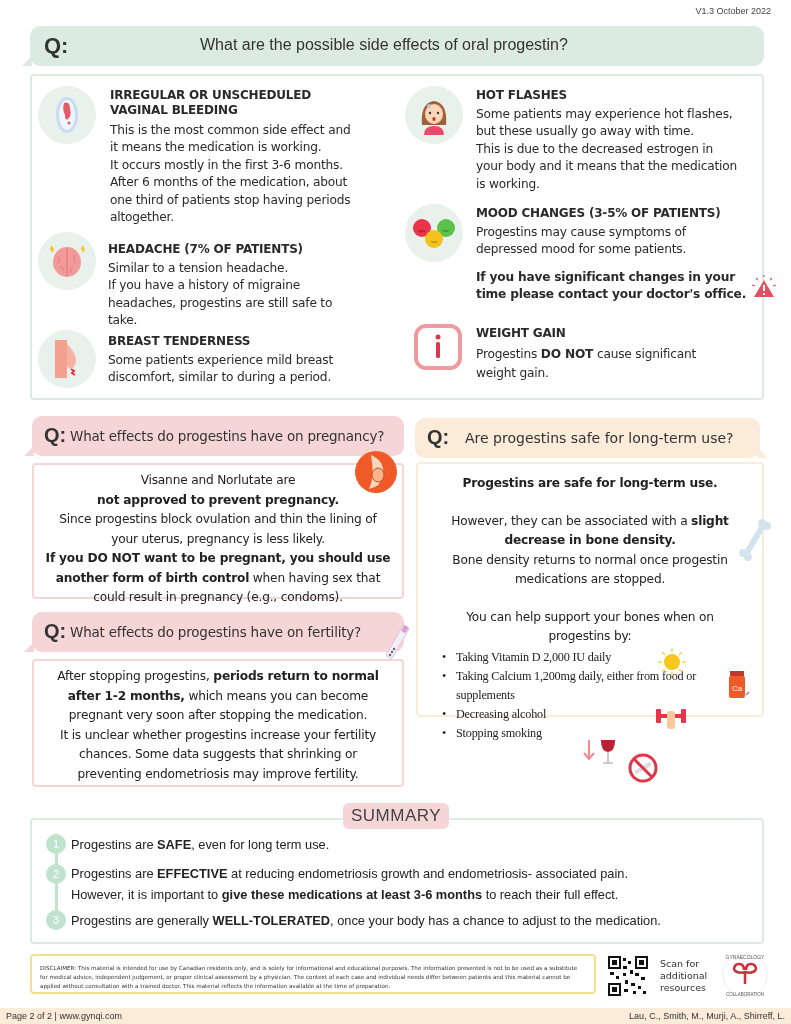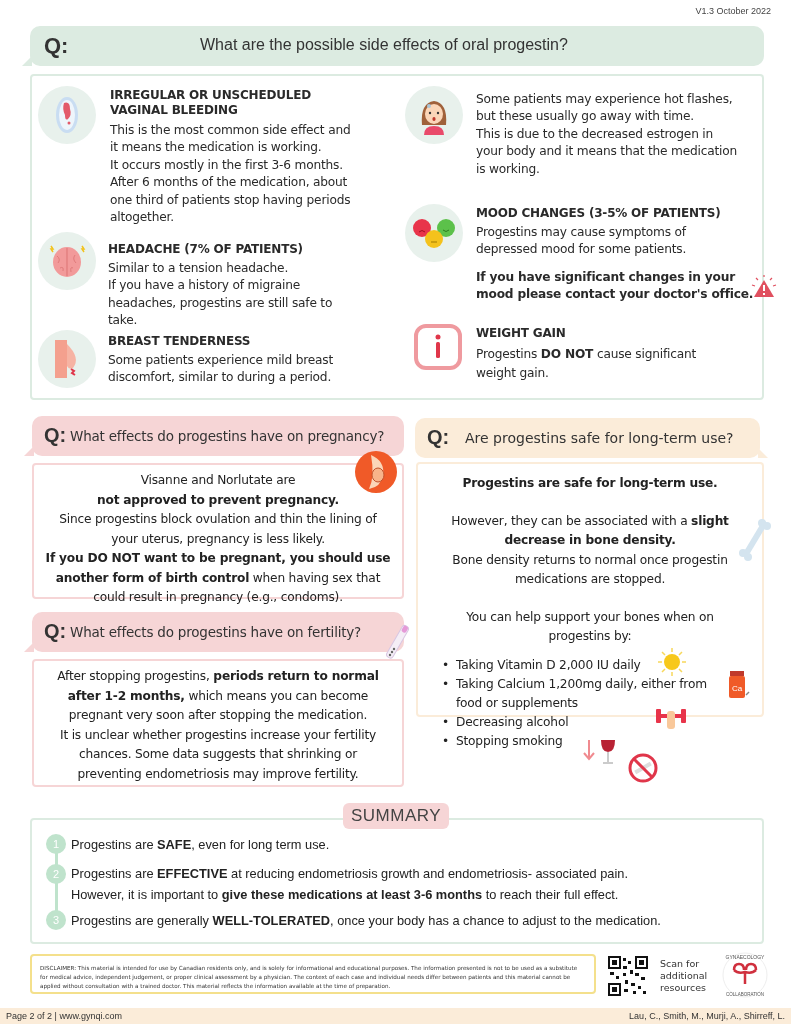--- a/index.html
+++ b/index.html
@@ -130,20 +130,21 @@
       <path d="M6 30 Q4 8 18 6 Q32 8 30 30Z" fill="#a0613a"></path>
       <ellipse cx="18" cy="19" rx="9" ry="10" fill="#fbd6b8"></ellipse>
       <circle cx="14" cy="18" r="1.2" fill="#333"></circle>
       <circle cx="22" cy="18" r="1.2" fill="#333"></circle>
       <ellipse cx="18" cy="24" rx="1.6" ry="2" fill="#c0392b"></ellipse>
       <circle cx="13" cy="11" r="2" fill="#a9c6d8"></circle>
       <path d="M8 40 Q8 31 18 31 Q28 31 28 40Z" fill="#e94a6a"></path>
     </svg>
 </div>
 <div class="abs" style="left:476px;top:88px;width:290px;">
+  <div class="effect-title">HOT FLASHES</div>
   <div class="effect-body" style="margin-top:3px;">
     <div>Some patients may experience hot flashes,</div>
     <div>but these usually go away with time.</div>
     <div>This is due to the decreased estrogen in</div>
     <div>your body and it means that the medication</div>
     <div>is working.</div>
   </div>
 </div>
 
 <div class="abs icon-circle" style="left:405px;top:204px;">
@@ -157,21 +158,21 @@
     </svg>
 </div>
 <div class="abs" style="left:476px;top:206px;width:290px;">
   <div class="effect-title">MOOD CHANGES (3-5% OF PATIENTS)</div>
   <div class="effect-body" style="margin-top:3px;">
     <div>Progestins may cause symptoms of</div>
     <div>depressed mood for some patients.</div>
   </div>
   <div class="effect-body" style="margin-top:10px;font-weight:bold;">
     <div>If you have significant changes in your</div>
-    <div>mood please contact your doctor's office.</div>
+    <div>time please contact your doctor's office.</div>
   </div>
 </div>
 <div class="abs" style="left:750px;top:275px;">
   <svg width="28" height="26" viewBox="0 0 28 26">
       <path d="M14 5 L24 22 H4Z" fill="#e0505f"></path>
       <rect x="13" y="10" width="2" height="6" fill="#fff"></rect>
       <rect x="13" y="18" width="2" height="2" fill="#fff"></rect>
       <path d="M2 10 l3 1 M26 10 l-3 1 M6 3 l2 2 M22 3 l-2 2 M14 0 v2" stroke="#e0505f" stroke-width="1.2"></path>
     </svg>
 </div>
@@ -239,21 +240,21 @@
 <div class="abs tan-box" style="left:416px;top:462px;width:348px;height:255px;padding-top:10px;">
   <div style="font-weight:bold;">Progestins are safe for long-term use.</div>
   <div style="height:18px;"></div>
   <div><span>However, they can be associated with a </span><b>slight</b></div>
   <div style="font-weight:bold;">decrease in bone density.</div>
   <div>Bone density returns to normal once progestin</div>
   <div>medications are stopped.</div>
   <div style="height:18px;"></div>
   <div>You can help support your bones when on</div>
   <div>progestins by:</div>
-  <ul class="bullet-list" style="margin-left:22px;margin-top:9px;width:270px;">
+  <ul class="bullet-list" style="margin-left:22px;margin-top:1px;width:270px;font-family:Liberation Serif, serif;">
     <li>Taking Vitamin D 2,000 IU daily</li>
     <li>Taking Calcium 1,200mg daily, either from food or supplements</li>
     <li>Decreasing alcohol</li>
     <li>Stopping smoking</li>
   </ul>
 </div>
 <div class="abs" style="left:738px;top:518px;">
   <svg width="34" height="44" viewBox="0 0 34 44">
       <path d="M26 6 L8 36" stroke="#d4e4ef" stroke-width="6" stroke-linecap="round"></path>
       <circle cx="24" cy="5" r="4" fill="#d4e4ef"></circle>

